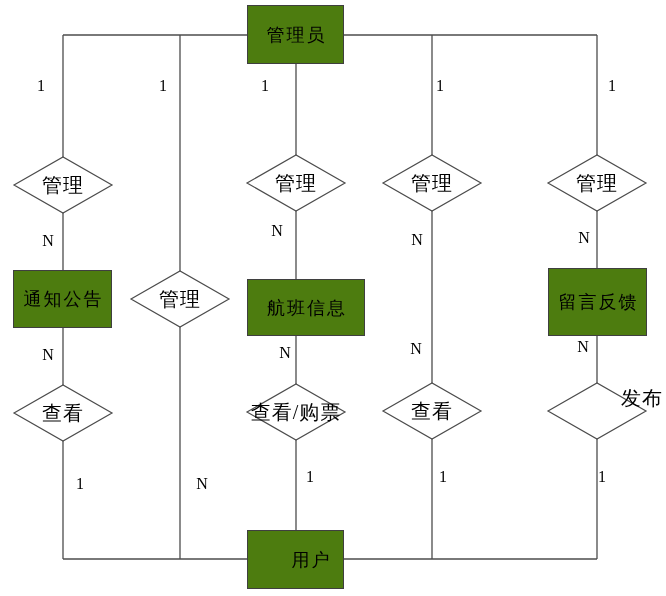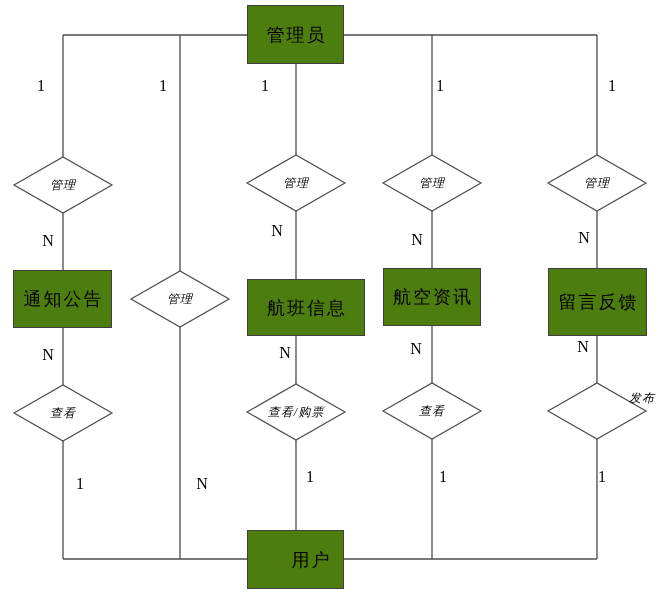--- a/index.html
+++ b/index.html
@@ -22,25 +22,24 @@
     justify-content: center;
     font-size: 18px;
     letter-spacing: 2px;
     color: #000000;
     text-indent: 2px;
     white-space: nowrap;
   }
   .rel-label {
     position: absolute;
     transform: translate(-50%, -50%);
-    font-size: 12px;
+    font-size: 20px;
     letter-spacing: 1px;
     color: #000000;
     white-space: nowrap;
-    font-style: italic;
   }
   .card-label {
     position: absolute;
     transform: translate(-50%, -50%);
     font-size: 16px;
     color: #000000;
     white-space: nowrap;
   }
 </style>
 </head>
@@ -66,21 +65,20 @@
     <polygon points="548,183 597,155 646,183 597,211" fill="#ffffff" stroke="#4c4c4c" stroke-width="1.2"></polygon>
     <polygon points="14,413 63,385 112,413 63,441" fill="#ffffff" stroke="#4c4c4c" stroke-width="1.2"></polygon>
     <polygon points="247,412 296,384 345,412 296,440" fill="#ffffff" stroke="#4c4c4c" stroke-width="1.2"></polygon>
     <polygon points="383,411 432,383 481,411 432,439" fill="#ffffff" stroke="#4c4c4c" stroke-width="1.2"></polygon>
     <polygon points="548,411 597,383 646,411 597,439" fill="#ffffff" stroke="#4c4c4c" stroke-width="1.2"></polygon>
   </svg>
 
   <div class="entity" style="left:247px; top:5px;   width:97px; height:59px;">管理员</div>
   <div class="entity" style="left:13px;  top:270px; width:99px; height:58px;">通知公告</div>
   <div class="entity" style="left:247px; top:279px; width:118px; height:57px;">航班信息</div>
-  <div class="entity" style="left:383px; top:268px; width:98px; height:58px;">航空资讯</div>
   <div class="entity" style="left:548px; top:268px; width:99px; height:68px;">留言反馈</div>
   <div class="entity" style="left:247px; top:530px; width:97px; height:59px;padding-left:30px;">用户</div>
 
   <div class="rel-label" style="left:63px;  top:185px;">管理</div>
   <div class="rel-label" style="left:180px; top:299px;">管理</div>
   <div class="rel-label" style="left:296px; top:183px;">管理</div>
   <div class="rel-label" style="left:432px; top:183px;">管理</div>
   <div class="rel-label" style="left:597px; top:183px;">管理</div>
   <div class="rel-label" style="left:63px;  top:413px;">查看</div>
   <div class="rel-label" style="left:296px; top:412px;text-align:right;">查看/购票</div>

